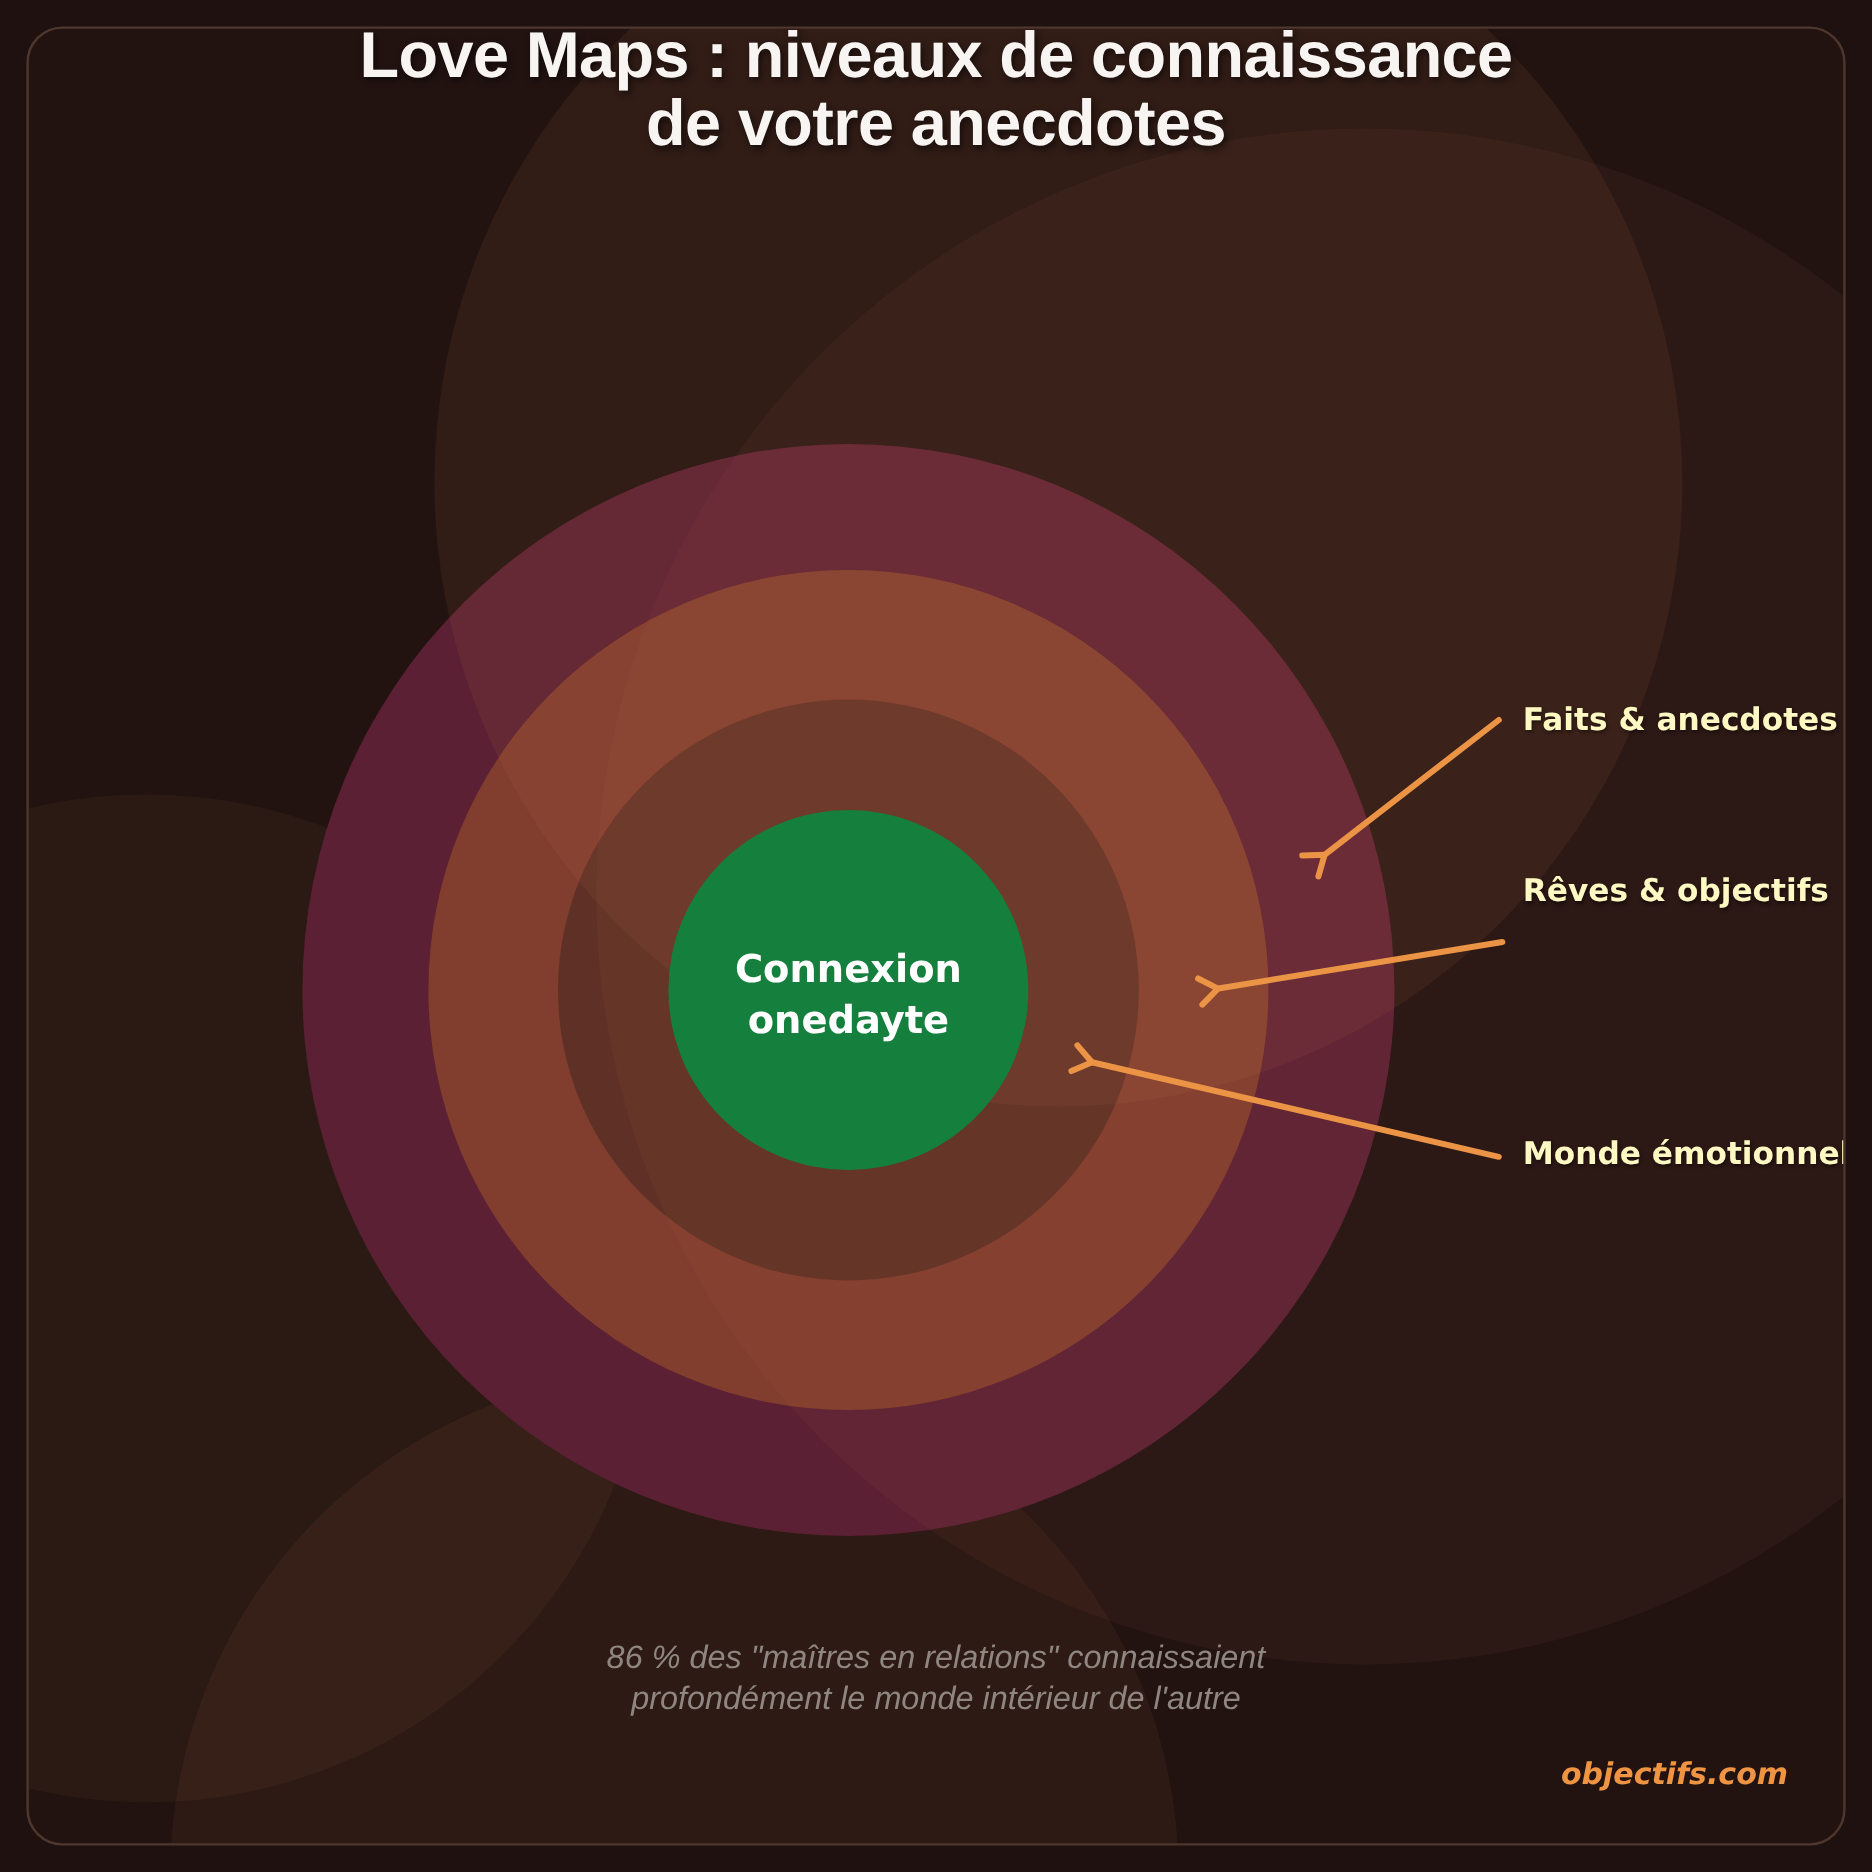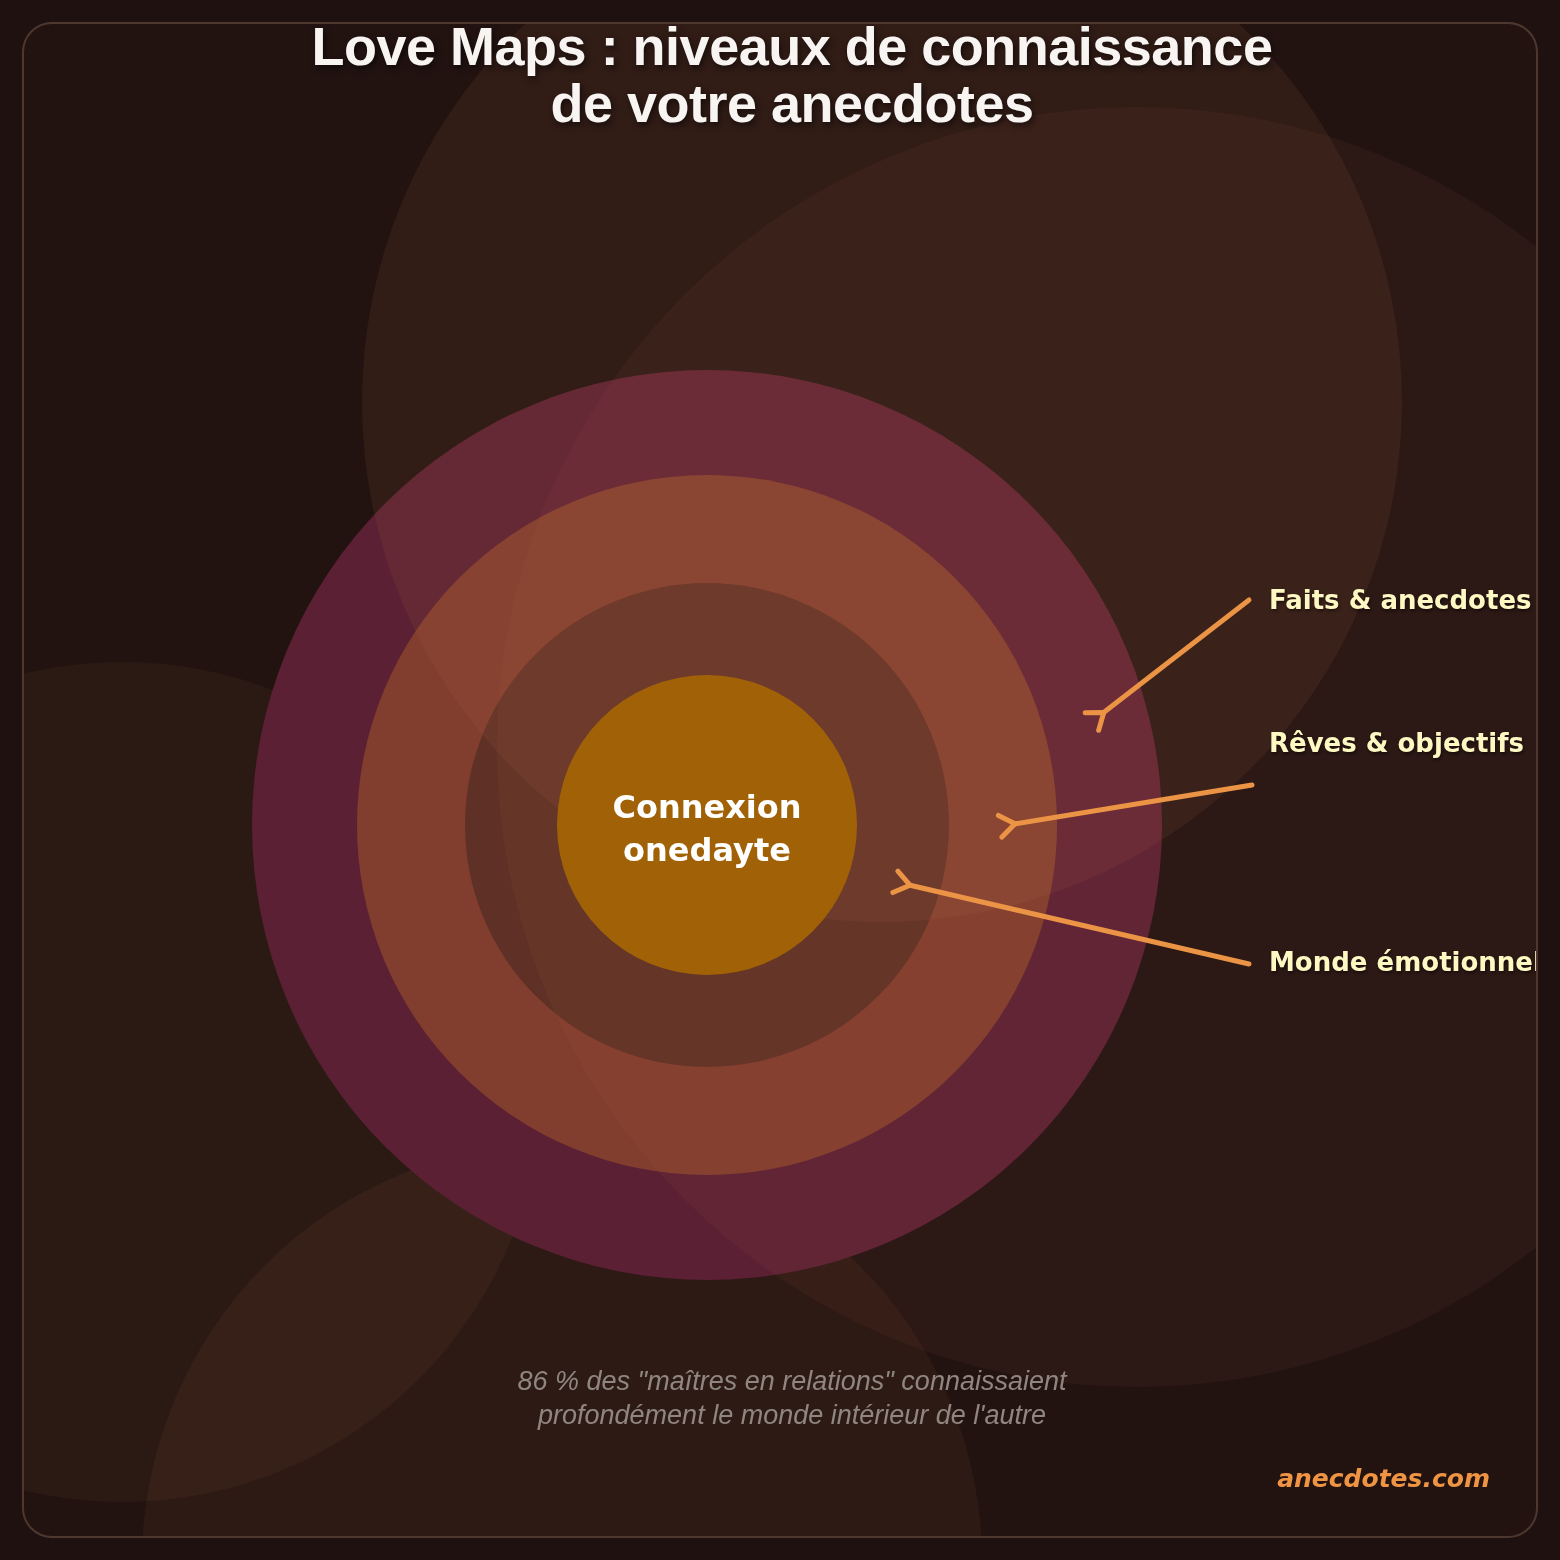--- a/index.html
+++ b/index.html
@@ -1,20 +1,20 @@
 <!DOCTYPE html>
 <html><head>
 <meta charset="utf-8">
 <style>
   html,body{margin:0;padding:0;background:#201210;}
   #canvas{position:relative;width:1560px;height:1560px;background:#1f1110;overflow:hidden;
           font-family:"DejaVu Sans", sans-serif;}
   #frame{position:absolute;left:22px;top:22px;width:1512px;height:1512px;
          border:2px solid #4d372e;border-radius:30px;background:#221311;overflow:hidden;}
-  .abs{position:absolute;padding-left:12px;}
+  .abs{position:absolute;}
   .circle{position:absolute;border-radius:50%;}
   
   .blob{position:absolute;border-radius:50%;pointer-events:none;}
   .blob-top{left:338px;top:-142px;width:1040px;height:1040px;background:rgba(214,128,84,0.085);}
   .blob-left{left:-322px;top:638px;width:840px;height:840px;background:rgba(214,128,84,0.05);}
   .blob-bottom{left:118px;top:1118px;width:840px;height:840px;background:rgba(214,128,84,0.07);}
   .blob-right{left:473px;top:83px;width:1280px;height:1280px;background:rgba(214,128,84,0.055);}
   
   .ring-outer{left:228px;top:346px;width:910px;height:910px;}
   .ring-mid{left:333px;top:451px;width:700px;height:700px;}
@@ -51,21 +51,21 @@
     <div class="blob blob-left"></div>
     <div class="blob blob-bottom"></div>
 
     <div class="circle ring-outer" style="background-color: rgb(91, 32, 51);"></div>
     <div class="circle ring-mid" style="background-color: rgb(129, 61, 46);"></div>
     <div class="circle ring-inner" style="background-color: rgb(95, 49, 38);"></div>
 
     <div class="blob blob-top"></div>
     <div class="blob blob-right"></div>
 
-    <div class="circle ring-core" style="background-color: #a16207;">
+    <div class="circle ring-core" style="background-color: #15803d;">
       <div class="core-text">
         <div>Connexion</div>
         <div>onedayte</div>
       </div>
     </div>
 
     <div class="abs title">
       <div>Love Maps : niveaux de connaissance</div>
       <div>de votre anecdotes</div>
     </div>
@@ -83,16 +83,16 @@
 
     <div class="callout callout-1">Faits &amp; anecdotes</div>
     <div class="callout callout-2">Rêves &amp; objectifs</div>
     <div class="callout callout-3">Monde émotionnel</div>
 
     <div class="abs caption">
       <div>86 % des "maîtres en relations" connaissaient</div>
       <div>profondément le monde intérieur de l'autre</div>
     </div>
 
-    <div class="abs watermark">anecdotes.com</div>
+    <div class="abs watermark">objectifs.com</div>
 
   </div>
 </div>
 
 </body></html>

